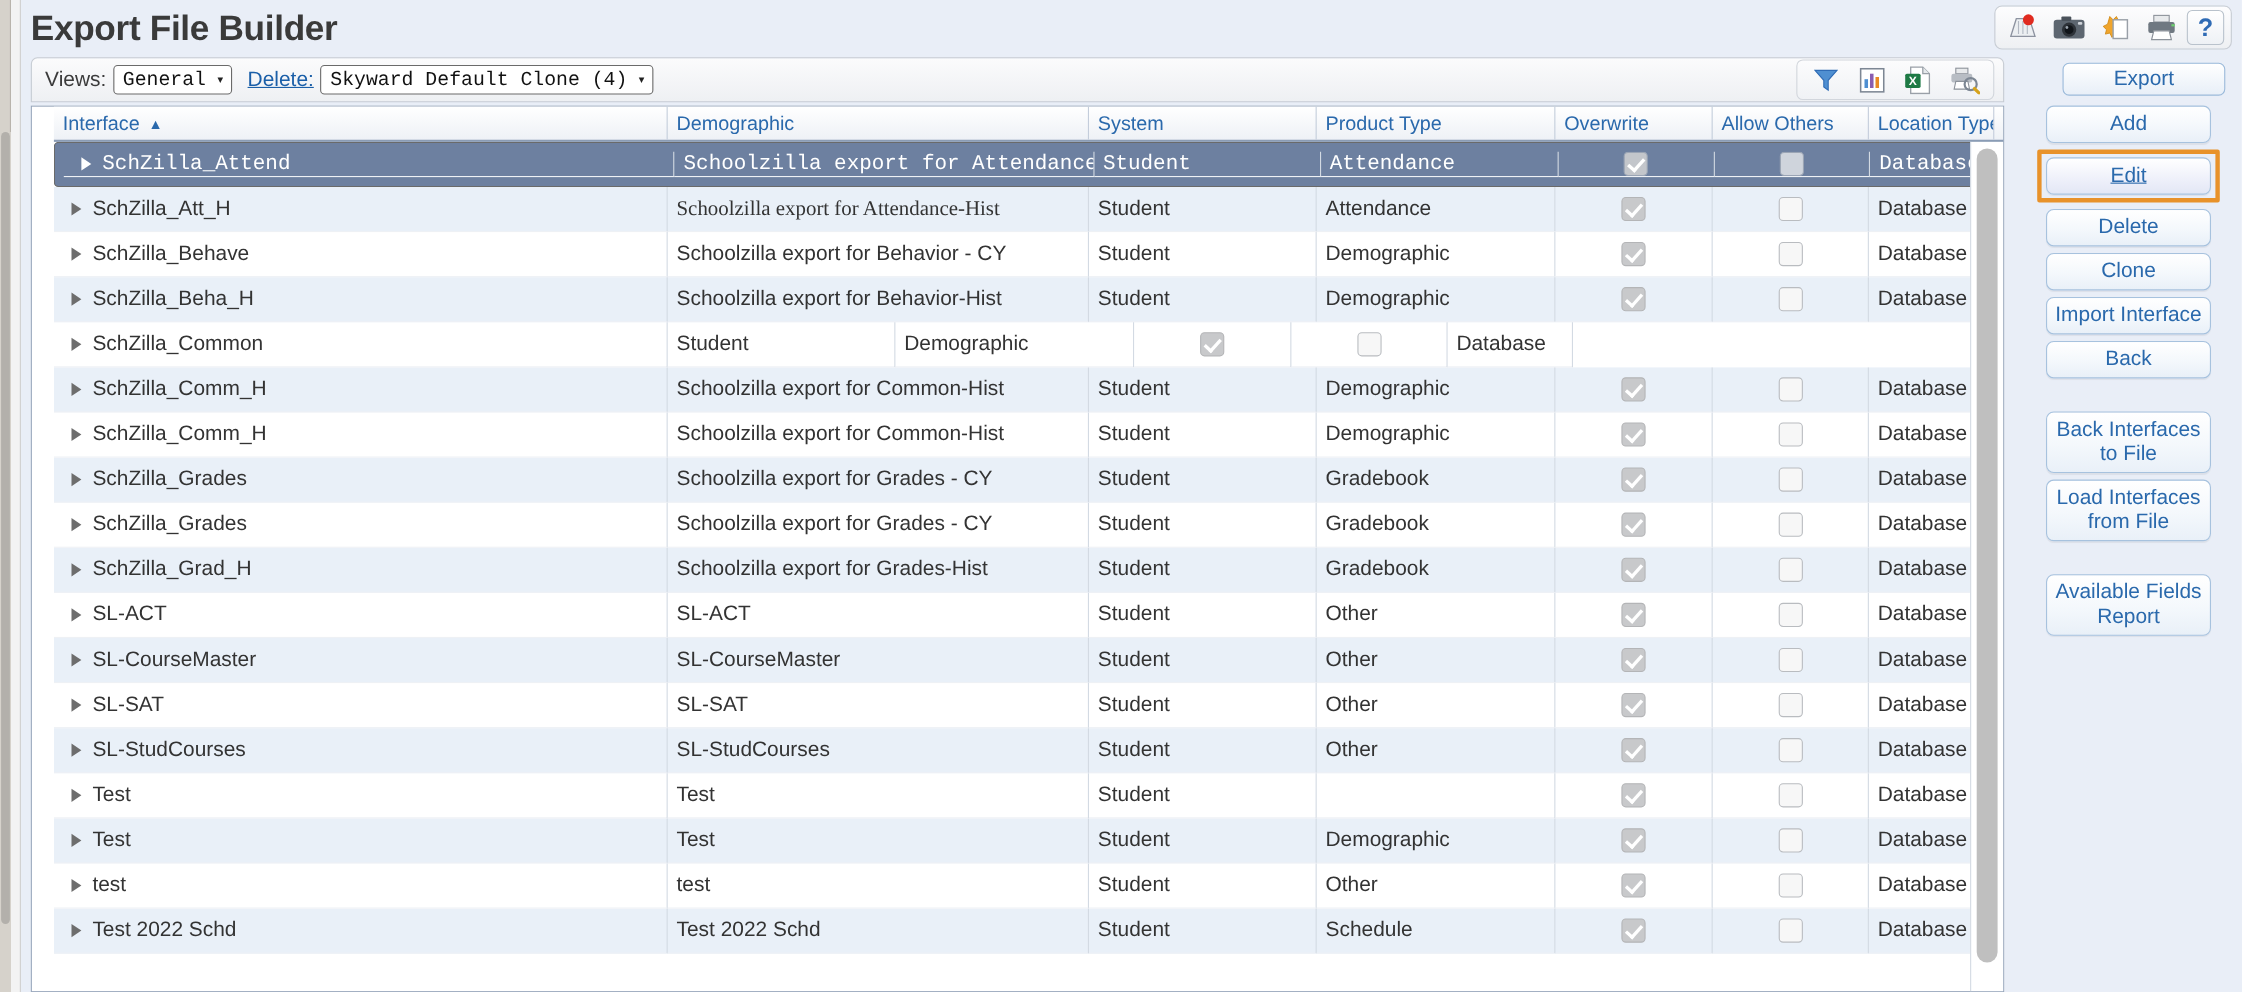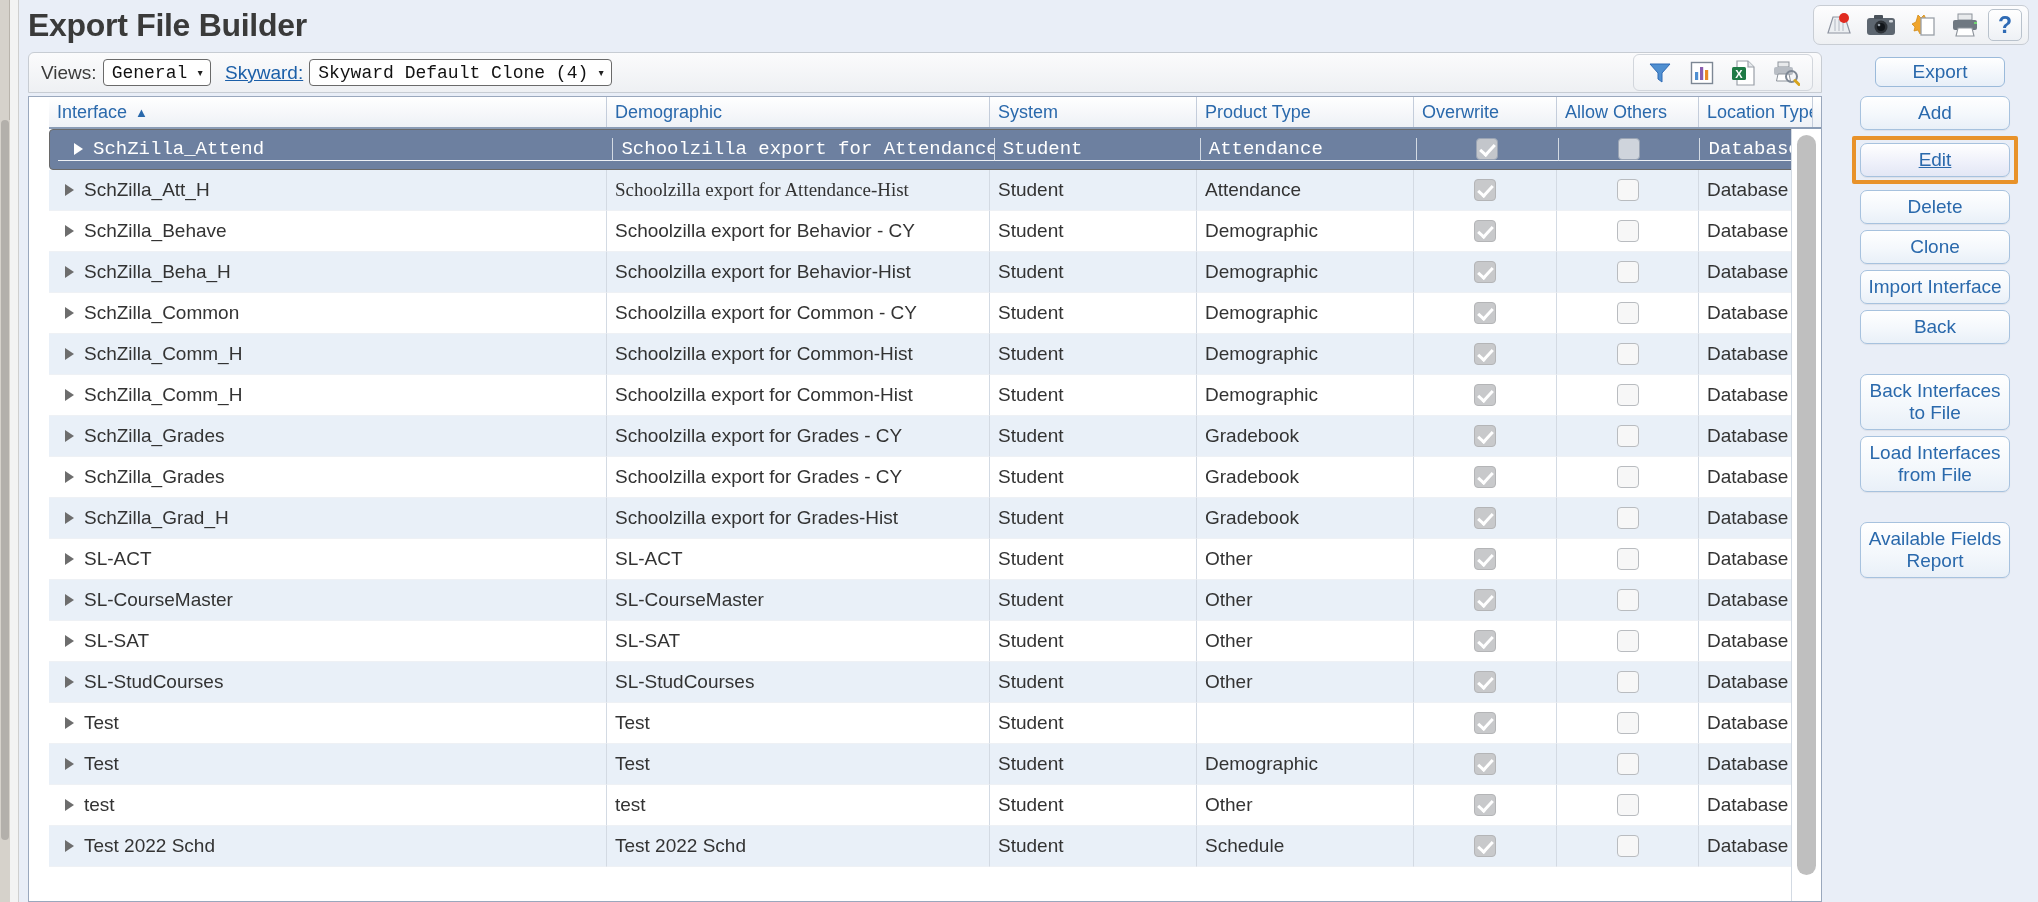--- a/index.html
+++ b/index.html
@@ -107,21 +107,21 @@
     margin-right: 8px;
   }
   .ticon {
     width: 40px; height: 31px;
     display: flex; align-items: center; justify-content: center;
     cursor: pointer;
   }
 
   .export-btn {
     position: absolute; left: 1855px; top: 57px;
-    width: 130px; height: 30px;
+    width: 148px; height: 30px;
     border: 1px solid #9bbada;
     border-radius: 6px;
     background: linear-gradient(to bottom, #ffffff 0%, #f2f6fb 55%, #e8eff8 100%);
     color: #2a69ac; font-size: 19px;
     display: flex; align-items: center; justify-content: center;
     cursor: pointer;
   }
 
   
   .gridwrap {
@@ -310,21 +310,21 @@
         <div class="help-btn">?</div>
       </div>
     </div>
 
     <div class="filterbar">
       <span class="fb-label">Views:</span>
       <span class="sel">
         <span>General</span>
         <span class="caret">▾</span>
       </span>
-      <span class="fb-link">Skyward:</span>
+      <span class="fb-link">Delete:</span>
       <span class="sel">
         <span>Skyward Default Clone (4)</span>
         <span class="caret">▾</span>
       </span>
 
       <div class="fb-tools">
         <div class="ticon" title="Filter">
           <svg width="26" height="24" viewBox="0 0 26 24">
             <path d="M3 3 L23 3 L15 12 L15 21 L11 18 L11 12 Z" fill="#4f8fd1" stroke="#2f6bb5" stroke-width="1"></path>
           </svg>
@@ -478,23 +478,20 @@
               <span class="cb"></span>
             </div>
             <div class="cell" style="width: 114px;">
               <span>Database</span>
             </div>
           </div>
           <div class="row odd">
             <div class="cell" style="width: 558px;">
               <span class="expander"></span>
               <span>SchZilla_Common</span>
-            </div>
-            <div class="cell" style="width: 383px;">
-              <span>Schoolzilla export for Common - CY</span>
             </div>
             <div class="cell" style="width: 207px;">
               <span>Student</span>
             </div>
             <div class="cell" style="width: 217px;">
               <span>Demographic</span>
             </div>
             <div class="cell center" style="width: 143px;">
               <span class="cb checked"></span>
             </div>

